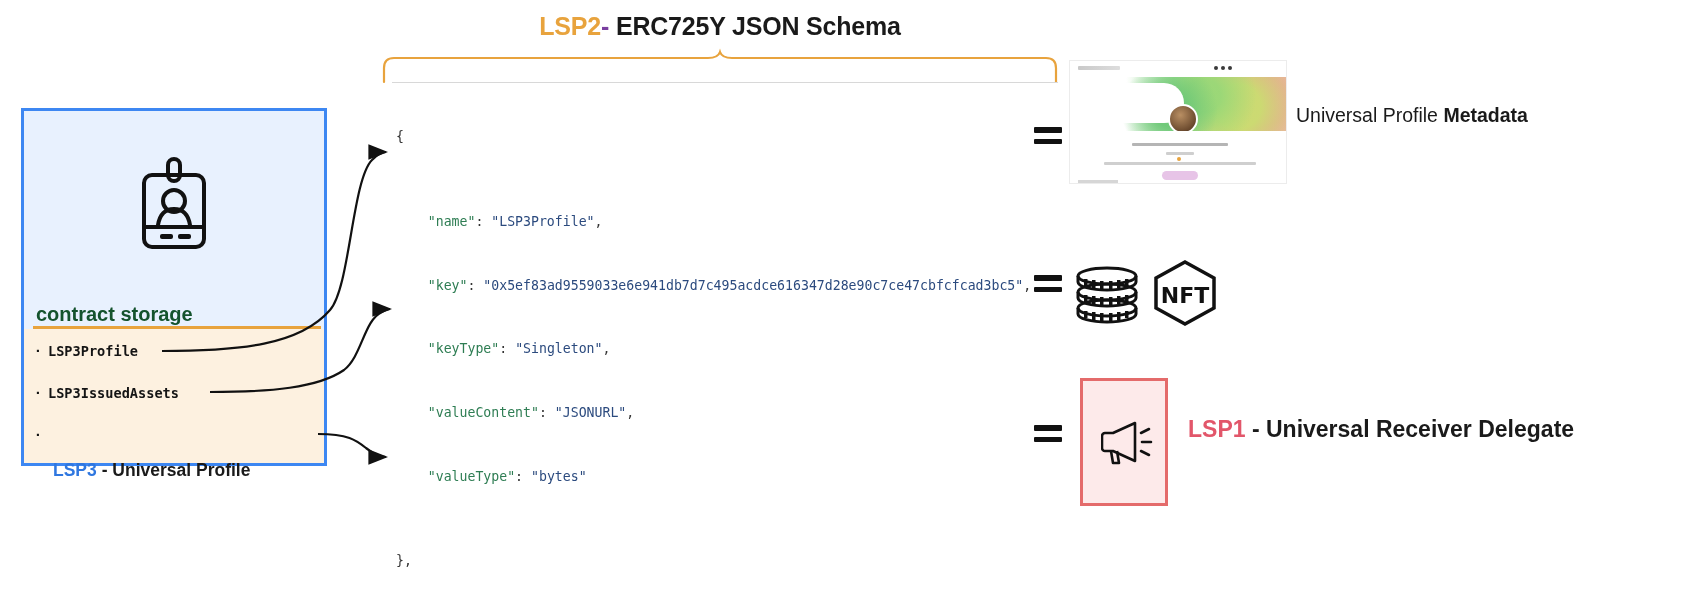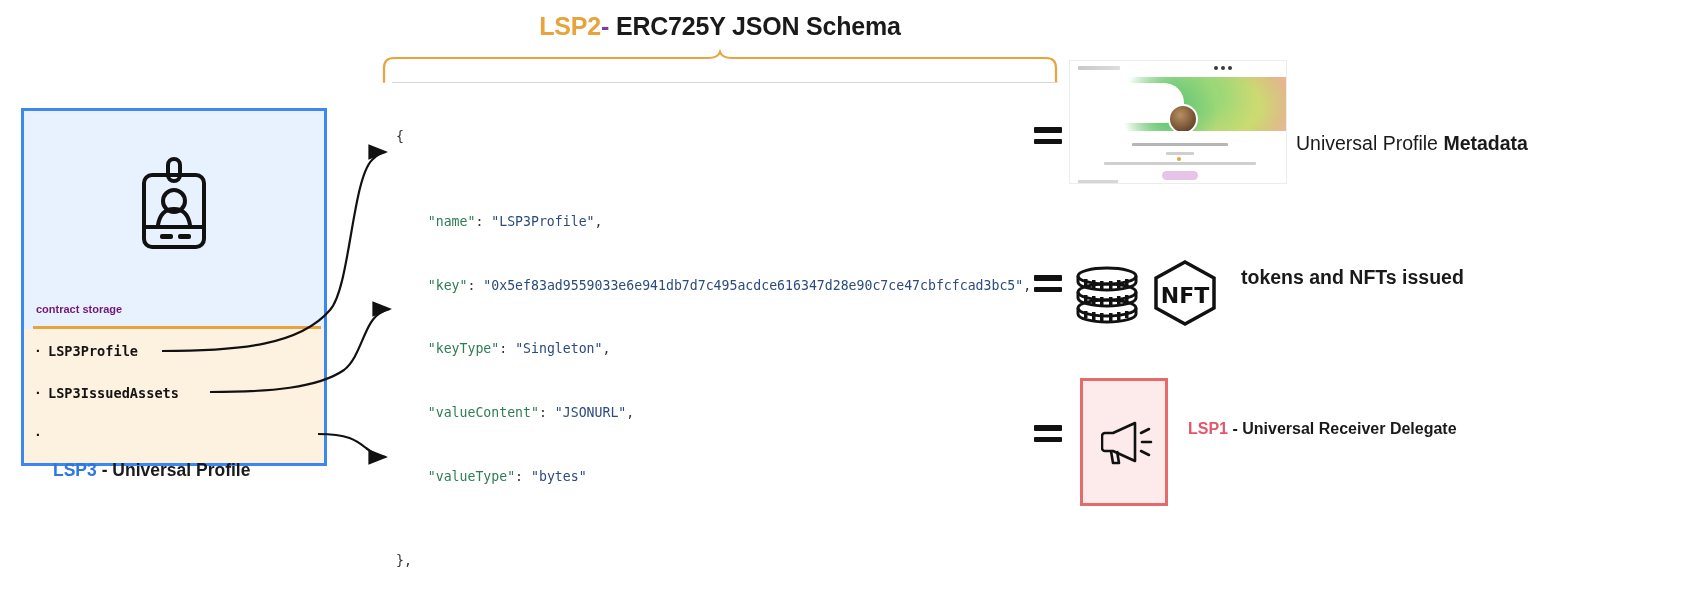--- a/index.html
+++ b/index.html
@@ -77,23 +77,23 @@
     height: 187px;
     background: #e8f1fe;
     display: flex;
     align-items: center;
     justify-content: center;
   }
   .badge-icon { width: 72px; height: 96px; }
   .storage-label {
     position: absolute;
     left: 12px; top: 192px;
-    font-size: 11px;
+    font-size: 20px;
     font-weight: bold;
-    color: #701a75;
+    color: #14532d;
   }
   .storage-rule {
     position: absolute;
     left: 9px; top: 215px;
     width: 288px; height: 2.5px;
     background: #e8a33d;
   }
   .up-card-bottom {
     position: absolute;
     left: 0; top: 218px;
@@ -221,21 +221,21 @@
     background: #e8a33d;
   }
   .thumb-foot {
     position: absolute; left: 8px; bottom: 2px;
     width: 40px; height: 3px; background: #d6d6d6;
   }
 
   
   .label-meta {
     position: absolute;
-    left: 1296px; top: 132px;
+    left: 1296px; top: 104px;
     font-size: 19.5px;
     color: #1a1a1a;
     white-space: nowrap;
   }
   .label-meta b { font-weight: bold; }
 
   .coins-icon {
     position: absolute;
     left: 1075px; top: 262px;
     width: 64px; height: 62px;
@@ -265,21 +265,21 @@
     border: 3px solid #e46b6b;
   }
   .megaphone {
     position: absolute;
     left: 18px; top: 38px;
     width: 52px; height: 46px;
   }
   .label-lsp1 {
     position: absolute;
     left: 1188px; top: 415px;
-    font-size: 16px;
+    font-size: 23px;
     line-height: 28px;
     color: #1a1a1a;
     white-space: nowrap;
   }
   .label-lsp1 .l1 { display: block; font-weight: bold; }
   .label-lsp1 .l1 .tag { color: #e2566a; }
   .label-lsp1 .l2 { display: block; }
 </style>
 </head>
 <body>
@@ -442,21 +442,20 @@
         <rect x="50" y="17" width="3.5" height="7"></rect>
     </g>
   </svg>
 
   <svg class="nft-icon" viewBox="0 0 66 66">
     <polygon points="33,2 62,18 62,48 33,64 4,48 4,18" fill="none" stroke="#111" stroke-width="3.5"></polygon>
     <text x="33" y="43" text-anchor="middle" font-family="DejaVu Sans, sans-serif" font-size="22" font-weight="bold" fill="#111">NFT</text>
   </svg>
 
   <div class="label-tokens">
-    <span class="l1">tokens and NFTs issued</span>
   </div>
 
   <div class="lsp1-box">
     <svg class="megaphone" viewBox="0 0 52 46">
       <path d="M4,14 h8 l22,-10 v38 l-22,-10 h-8 a3,3 0 0 1 -3,-3 v-12 a3,3 0 0 1 3,-3 z" fill="none" stroke="#111" stroke-width="2.6" stroke-linejoin="round"></path>
       <path d="M10,32 l2,12 h6 l-2,-12" fill="none" stroke="#111" stroke-width="2.6" stroke-linejoin="round"></path>
       <path d="M40,14 l8,-4 M41,23 h9 M40,32 l8,4" fill="none" stroke="#111" stroke-width="2.6" stroke-linecap="round"></path>
     </svg>
   </div>
   <div class="label-lsp1">

